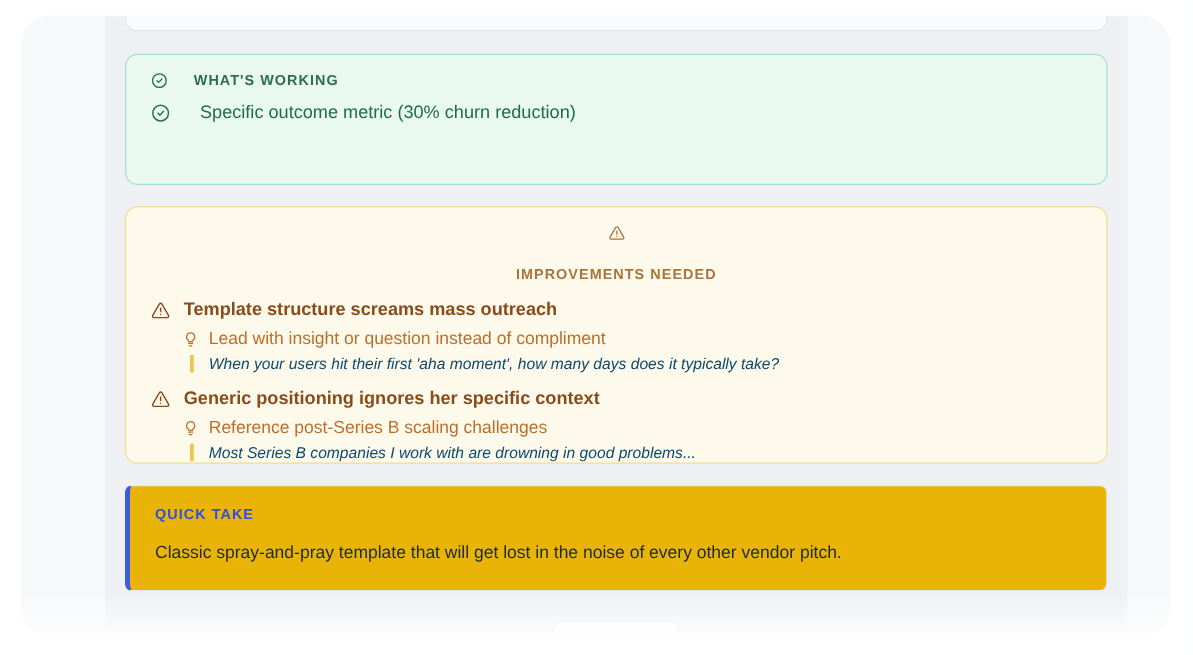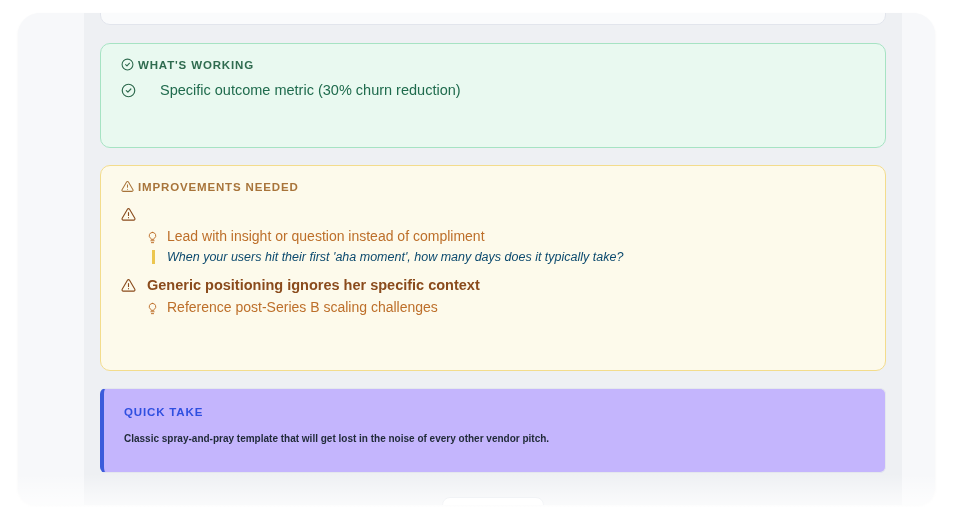--- a/index.html
+++ b/index.html
@@ -90,38 +90,38 @@
     top: 152px;
     height: 206px;
     background: #fdfaeb;
     border: 1px solid #f3dc8c;
     padding: 14px 20px 0 20px;
   }
 
   .card-quick {
     top: 375px;
     height: 85px;
-    background: #c4b5fd;
+    background: #eab308;
     border: 1px solid #e4e7ed;
     border-left: 4px solid #3b5bdb;
     border-radius: 6px;
     padding: 17px 20px 0 20px;
   }
 
   
   .section-head {
     display: flex;
     align-items: center;
-    gap: 4px;
+    gap: 21px;
     font-size: 11.5px;
     font-weight: bold;
     letter-spacing: 0.85px;
   }
   .head-working { color: #2f6b4f; }
-  .head-improve { color: #a8743a; }
+  .head-improve { color: #a8743a; flex-direction: column; }
 
   .head-icon { display: inline-flex; align-items: center; }
 
   
   .work-row {
     display: flex;
     align-items: center;
     gap: 24px;
     margin-top: 11px;
     font-size: 14.5px;
@@ -166,23 +166,22 @@
 
   
   .quick-label {
     font-size: 11.5px;
     font-weight: bold;
     letter-spacing: 0.85px;
     color: #2f4fe0;
   }
   .quick-body {
     margin-top: 15px;
-    font-size: 10px;
+    font-size: 14px;
     color: #1f2937;
-    font-weight: bold;
   }
 
   
   .used-button {
     position: absolute;
     left: 50%;
     transform: translateX(-50%);
     top: 484px;
     width: 102px;
     height: 38px;
@@ -274,20 +273,21 @@
 
           <div class="imp-group">
             <div class="imp-title">
               <span class="row-icon">
                 <svg width="15" height="15" viewBox="0 0 24 24" fill="none" stroke="#8a4b1c" stroke-width="1.8" stroke-linecap="round" stroke-linejoin="round">
                   <path d="M10.3 3.6 1.9 18a2 2 0 0 0 1.7 3h16.8a2 2 0 0 0 1.7-3L13.7 3.6a2 2 0 0 0-3.4 0z"></path>
                   <line x1="12" y1="9" x2="12" y2="13.5"></line>
                   <line x1="12" y1="17" x2="12.01" y2="17"></line>
                 </svg>
               </span>
+              <span>Template structure screams mass outreach</span>
             </div>
             <div class="imp-sugg">
               <span class="row-icon">
                 <svg width="13" height="13" viewBox="0 0 24 24" fill="none" stroke="#bd6f2a" stroke-width="1.8" stroke-linecap="round" stroke-linejoin="round">
                   <path d="M9 18h6"></path>
                   <path d="M10 21.5h4"></path>
                   <path d="M12 2.5a6 6 0 0 0-3.6 10.8c.6.5 1 1.3 1.1 2.1h5a3.3 3.3 0 0 1 1.1-2.1A6 6 0 0 0 12 2.5z"></path>
                 </svg>
               </span>
               <span>Lead with insight or question instead of compliment</span>
@@ -309,20 +309,21 @@
             <div class="imp-sugg">
               <span class="row-icon">
                 <svg width="13" height="13" viewBox="0 0 24 24" fill="none" stroke="#bd6f2a" stroke-width="1.8" stroke-linecap="round" stroke-linejoin="round">
                   <path d="M9 18h6"></path>
                   <path d="M10 21.5h4"></path>
                   <path d="M12 2.5a6 6 0 0 0-3.6 10.8c.6.5 1 1.3 1.1 2.1h5a3.3 3.3 0 0 1 1.1-2.1A6 6 0 0 0 12 2.5z"></path>
                 </svg>
               </span>
               <span>Reference post-Series B scaling challenges</span>
             </div>
+            <div class="imp-example">Most Series B companies I work with are drowning in good problems...</div>
           </div>
         </section>
 
         <section class="card card-quick">
           <div class="quick-label">QUICK TAKE</div>
           <div class="quick-body">Classic spray-and-pray template that will get lost in the noise of every other vendor pitch.</div>
         </section>
 
         <button class="used-button">I used this</button>
 

